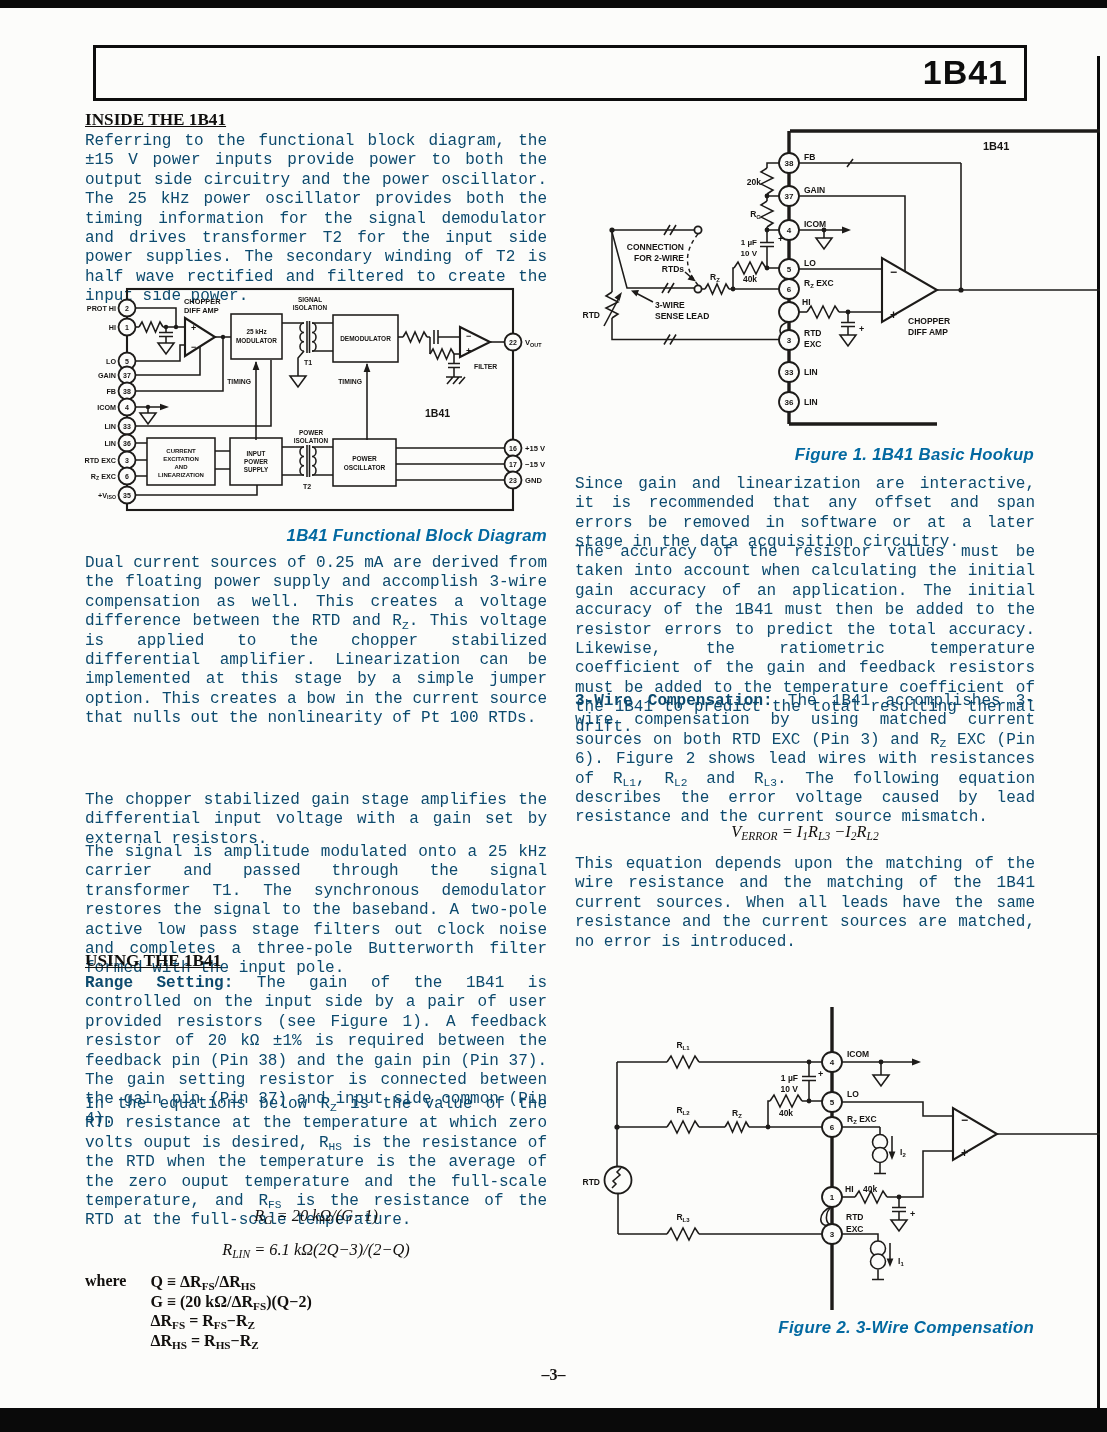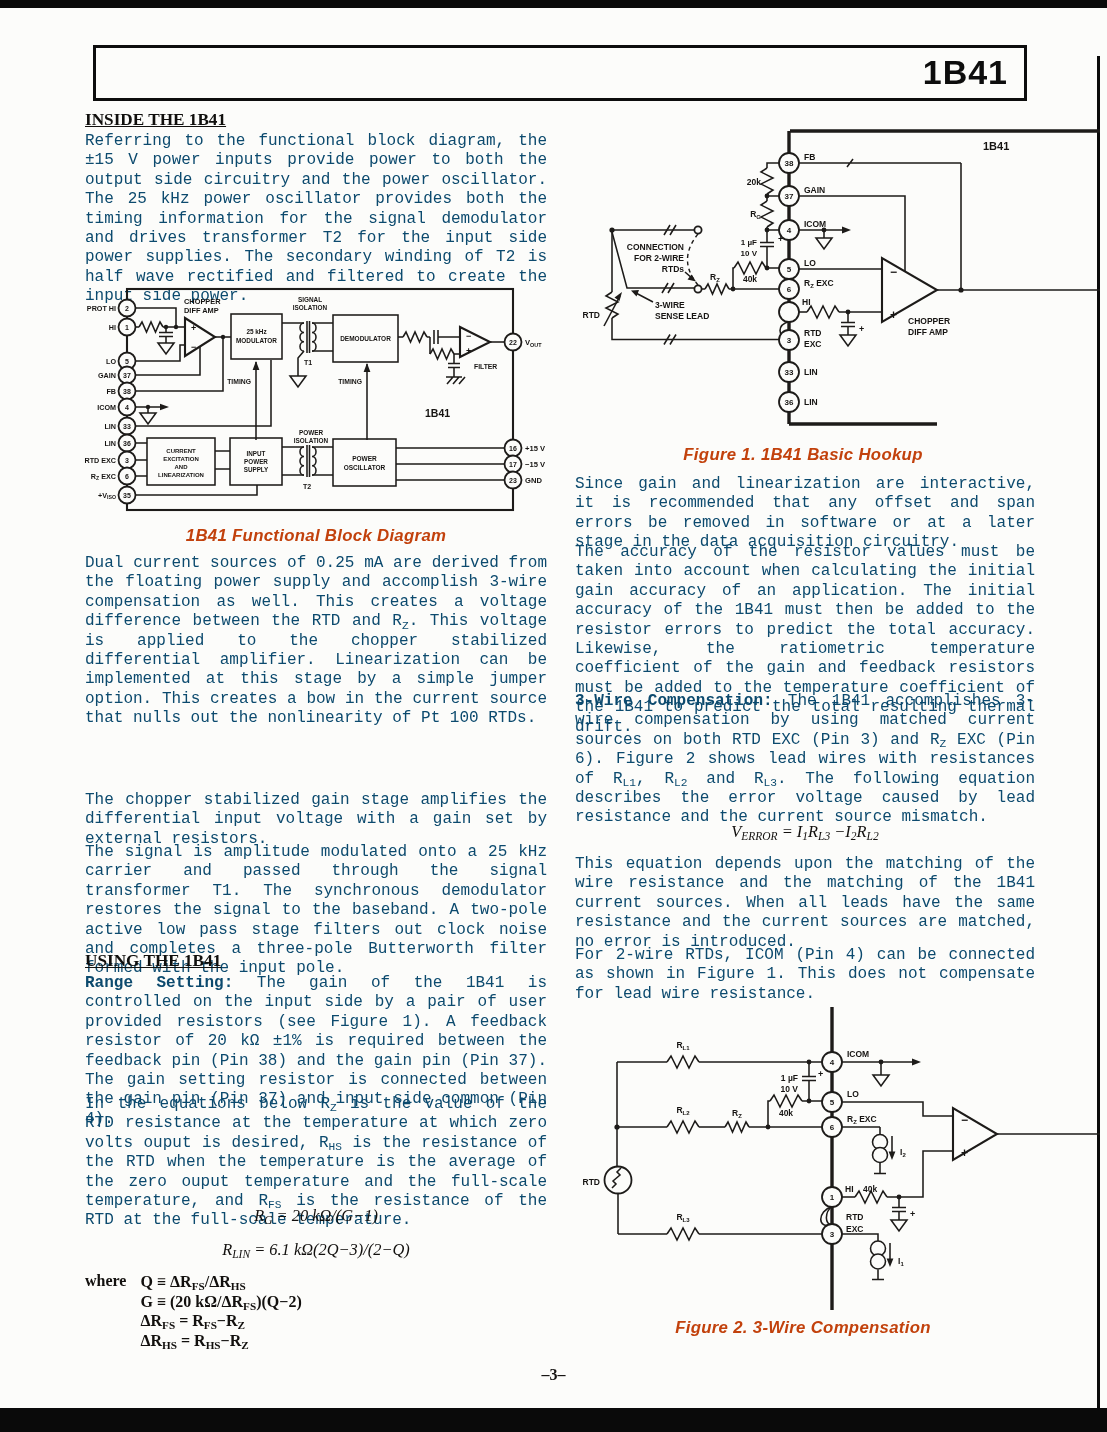--- a/index.html
+++ b/index.html
@@ -5,24 +5,24 @@
   html,body{margin:0;padding:0;background:#888;}
   .page{position:relative;width:1107px;height:1432px;background:#fcfcfa;overflow:hidden;
         color:#171513;font-family:"Liberation Serif",serif;}
   .bar{position:absolute;background:#0a0a0a;}
   .hdrbox{position:absolute;left:93px;top:45px;width:934px;height:56px;
           border:3px solid #0d0d0d;box-sizing:border-box;background:#fcfcfa;}
   .hdrnum{position:absolute;right:16px;top:5px;font:bold 34px "Liberation Sans",sans-serif;
           letter-spacing:1px;color:#0d0d0d;}
   .h{position:absolute;font-weight:bold;font-size:17.2px;color:#100f0d;text-decoration:underline;}
   .bt{position:absolute;font-size:16px;line-height:19.4px;text-align:justify;color:#0c4a6e;font-family:Liberation Mono, monospace;}
-  .cap{position:absolute;text-align:center;font:italic 700 16.8px "Liberation Sans",sans-serif;
-       color:#c2410c;letter-spacing:.3px;}
+  .cap{position:absolute;text-align:right;font:italic 700 16.8px "Liberation Sans",sans-serif;
+       color:#0369a1;letter-spacing:.3px;}
   .eq{position:absolute;text-align:center;font-style:italic;font-size:16.4px;color:#12100e;}
-  .whereblk{position:absolute;display:flex;font-weight:700;font-size:16px;color:#12100e;}
+  .whereblk{position:absolute;display:flex;font-weight:700;font-size:16px;color:#12100e;gap:10px;}
   .whereblk .wlbl{margin-right:14px;}
   .whereblk .wlines div{line-height:19.5px;}
   .pgnum{position:absolute;left:0;width:1107px;text-align:center;font-weight:bold;font-size:16px;}
   sub{font-size:70%;line-height:0;position:relative;vertical-align:baseline;top:.3em;text-align:center;}
   b{font-weight:700;}
   svg{position:absolute;overflow:visible;}
   svg text{font-family:"Liberation Sans",sans-serif;font-weight:bold;fill:#161412;}
   .w{stroke:#1d1b19;fill:none;stroke-width:1.55;}
   .w2{stroke-width:2.1;}
   .wb{stroke-width:3.4;}
@@ -336,21 +336,20 @@
     <text x="299" y="212" font-size="9">+</text>
   </svg>
 
   <div class="cap" style="left:572px;top:445px;width:462px">Figure 1. 1B41 Basic Hookup</div>
 
   <div class="bt" style="left:575px;top:475px;width:460px">Since gain and linearization are interactive, it is recommended that any offset and span errors be removed in software or at a later stage in the data acquisition circuitry.</div>
   <div class="bt" style="left:575px;top:543px;width:460px">The accuracy of the resistor values must be taken into account when calculating the initial gain accuracy of an application. The initial accuracy of the 1B41 must then be added to the resistor errors to predict the total accuracy. Likewise, the ratiometric temperature coefficient of the gain and feedback resistors must be added to the temperature coefficient of the 1B41 to predict the total resulting thermal drift.</div>
   <div class="bt" style="left:575px;top:692px;width:460px"><b>3-Wire Compensation: </b><span>The 1B41 accomplishes 3-wire compensation by using matched current sources on both RTD EXC (Pin 3) and R</span><sub>Z</sub><span> EXC (Pin 6). Figure 2 shows lead wires with resistances of R</span><sub>L1</sub><span>, R</span><sub>L2</sub><span> and R</span><sub>L3</sub><span>. The following equation describes the error voltage caused by lead resistance and the current source mismatch.</span></div>
   <div class="eq" style="left:575px;top:822px;width:460px"><span>V</span><sub>ERROR</sub><span> = I</span><sub>1</sub><span>R</span><sub>L3</sub><span> −I</span><sub>2</sub><span>R</span><sub>L2</sub></div>
   <div class="bt" style="left:575px;top:855px;width:460px">This equation depends upon the matching of the wire resistance and the matching of the 1B41 current sources. When all leads have the same resistance and the current sources are matched, no error is introduced.</div>
-  <div class="bt" style="left:575px;top:946px;width:460px">For 2-wire RTDs, ICOM (Pin 4) can be connected as shown in Figure 1. This does not compensate for lead wire resistance.</div>
 
   <svg style="left:560px;top:1005px" width="545" height="315" viewBox="0 0 545 315">
     <g class="w">
       <path class="wb" d="M272 2V305"></path>
       <path d="M282 57H355M321 57V70"></path>
       <path d="M249 57V71M242 71.5H256M242 75.5H256M249 76V96"></path>
       <use href="#hres" x="210" y="96"></use>
         <path d="M242 96H262M210 96H208V122"></path>
       <path d="M282 97H363V111H393"></path>
       <path d="M57 122H107"></path>

